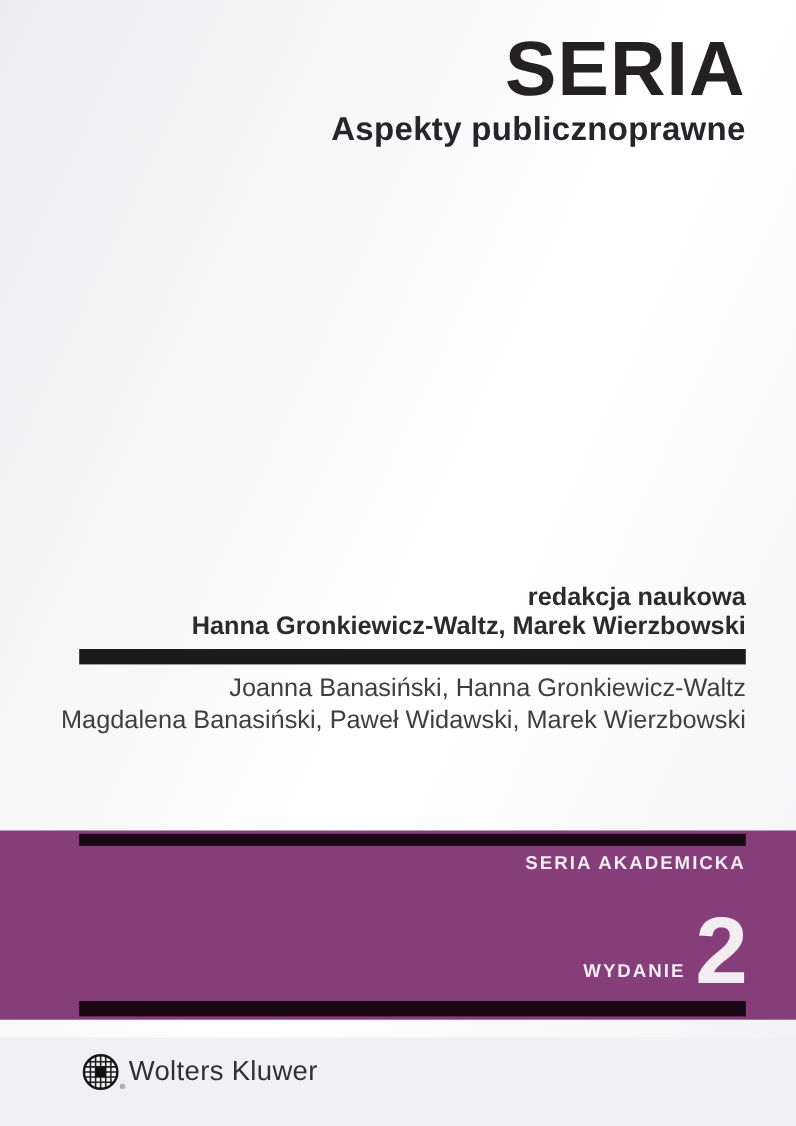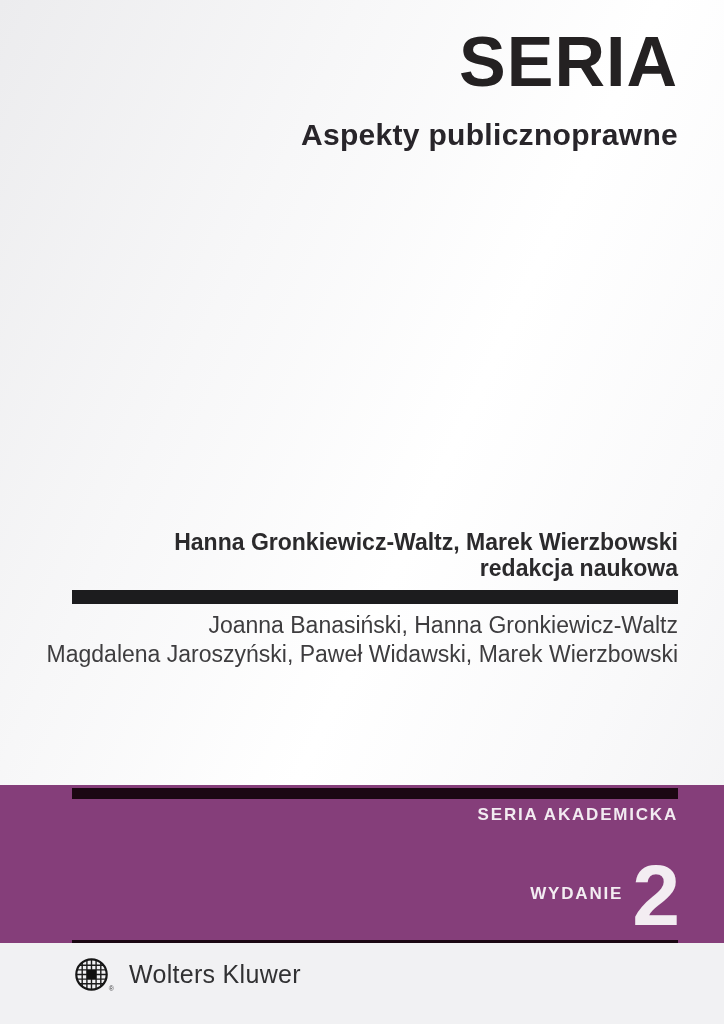--- a/index.html
+++ b/index.html
@@ -27,21 +27,21 @@
   .title-line {
     font-size: 70px;
     font-weight: bold;
     line-height: 72px;
     letter-spacing: 1px;
     white-space: nowrap;
   }
   .subtitle {
     font-size: 30px;
     font-weight: bold;
-    margin-top: 20px;
+    margin-top: 3px;
     letter-spacing: 0.3px;
     color: #28252a;
   }
 
   
   .editors-block {
     position: absolute;
     top: 529px;
     right: 46px;
     text-align: right;
@@ -71,21 +71,21 @@
     font-size: 23px;
     font-weight: 400;
     line-height: 29px;
     color: #3e3d3f;
     white-space: nowrap;
   }
 
   
   .series-band {
     position: absolute;
-    top: 785px;
+    top: 755px;
     left: 0;
     width: 100%;
     height: 172px;
     background: #853e7a;
   }
   .band-bar-top {
     position: absolute;
     top: 3px;
     left: 72px;
     right: 46px;
@@ -107,21 +107,21 @@
     font-size: 17px;
     font-weight: bold;
     letter-spacing: 1.8px;
     color: #f2ebf1;
   }
   .edition {
     position: absolute;
     right: 44px;
     bottom: 30px;
     display: flex;
-    align-items: center;
+    align-items: flex-end;
     gap: 9px;
     color: #f3edf2;
   }
   .edition-label {
     font-size: 17px;
     font-weight: bold;
     letter-spacing: 1.8px;
     padding-bottom: 4px;
   }
   .edition-number {
@@ -139,21 +139,21 @@
     width: 100%;
     height: 81px;
     background: #f1f1f3;
   }
   .publisher {
     position: absolute;
     left: 74px;
     top: 14px;
     display: flex;
     align-items: center;
-    gap: 20px;
+    gap: 8px;
   }
   .globe-wrap {
     position: relative;
     width: 35px;
     height: 35px;
   }
   .registered-mark {
     position: absolute;
     right: -5px;
     bottom: 0;
@@ -172,29 +172,29 @@
 <body>
 
 <div class="page">
 
   <div class="title-block">
     <div class="title-line">SERIA</div>
     <div class="subtitle">Aspekty publicznoprawne</div>
   </div>
 
   <div class="editors-block">
+    <div>redakcja naukowa</div>
     <div>Hanna Gronkiewicz-Waltz, Marek Wierzbowski</div>
-    <div>redakcja naukowa</div>
   </div>
 
   <div class="divider-bar"></div>
 
   <div class="authors-block">
     <div>Joanna Banasiński, Hanna Gronkiewicz-Waltz</div>
-    <div>Magdalena Jaroszyński, Paweł Widawski, Marek Wierzbowski</div>
+    <div>Magdalena Banasiński, Paweł Widawski, Marek Wierzbowski</div>
   </div>
 
   <div class="series-band">
     <div class="band-bar-top"></div>
     <div class="series-label">SERIA AKADEMICKA</div>
     <div class="edition">
       <span class="edition-label">WYDANIE</span>
       <span class="edition-number">2</span>
     </div>
     <div class="band-bar-bottom"></div>

